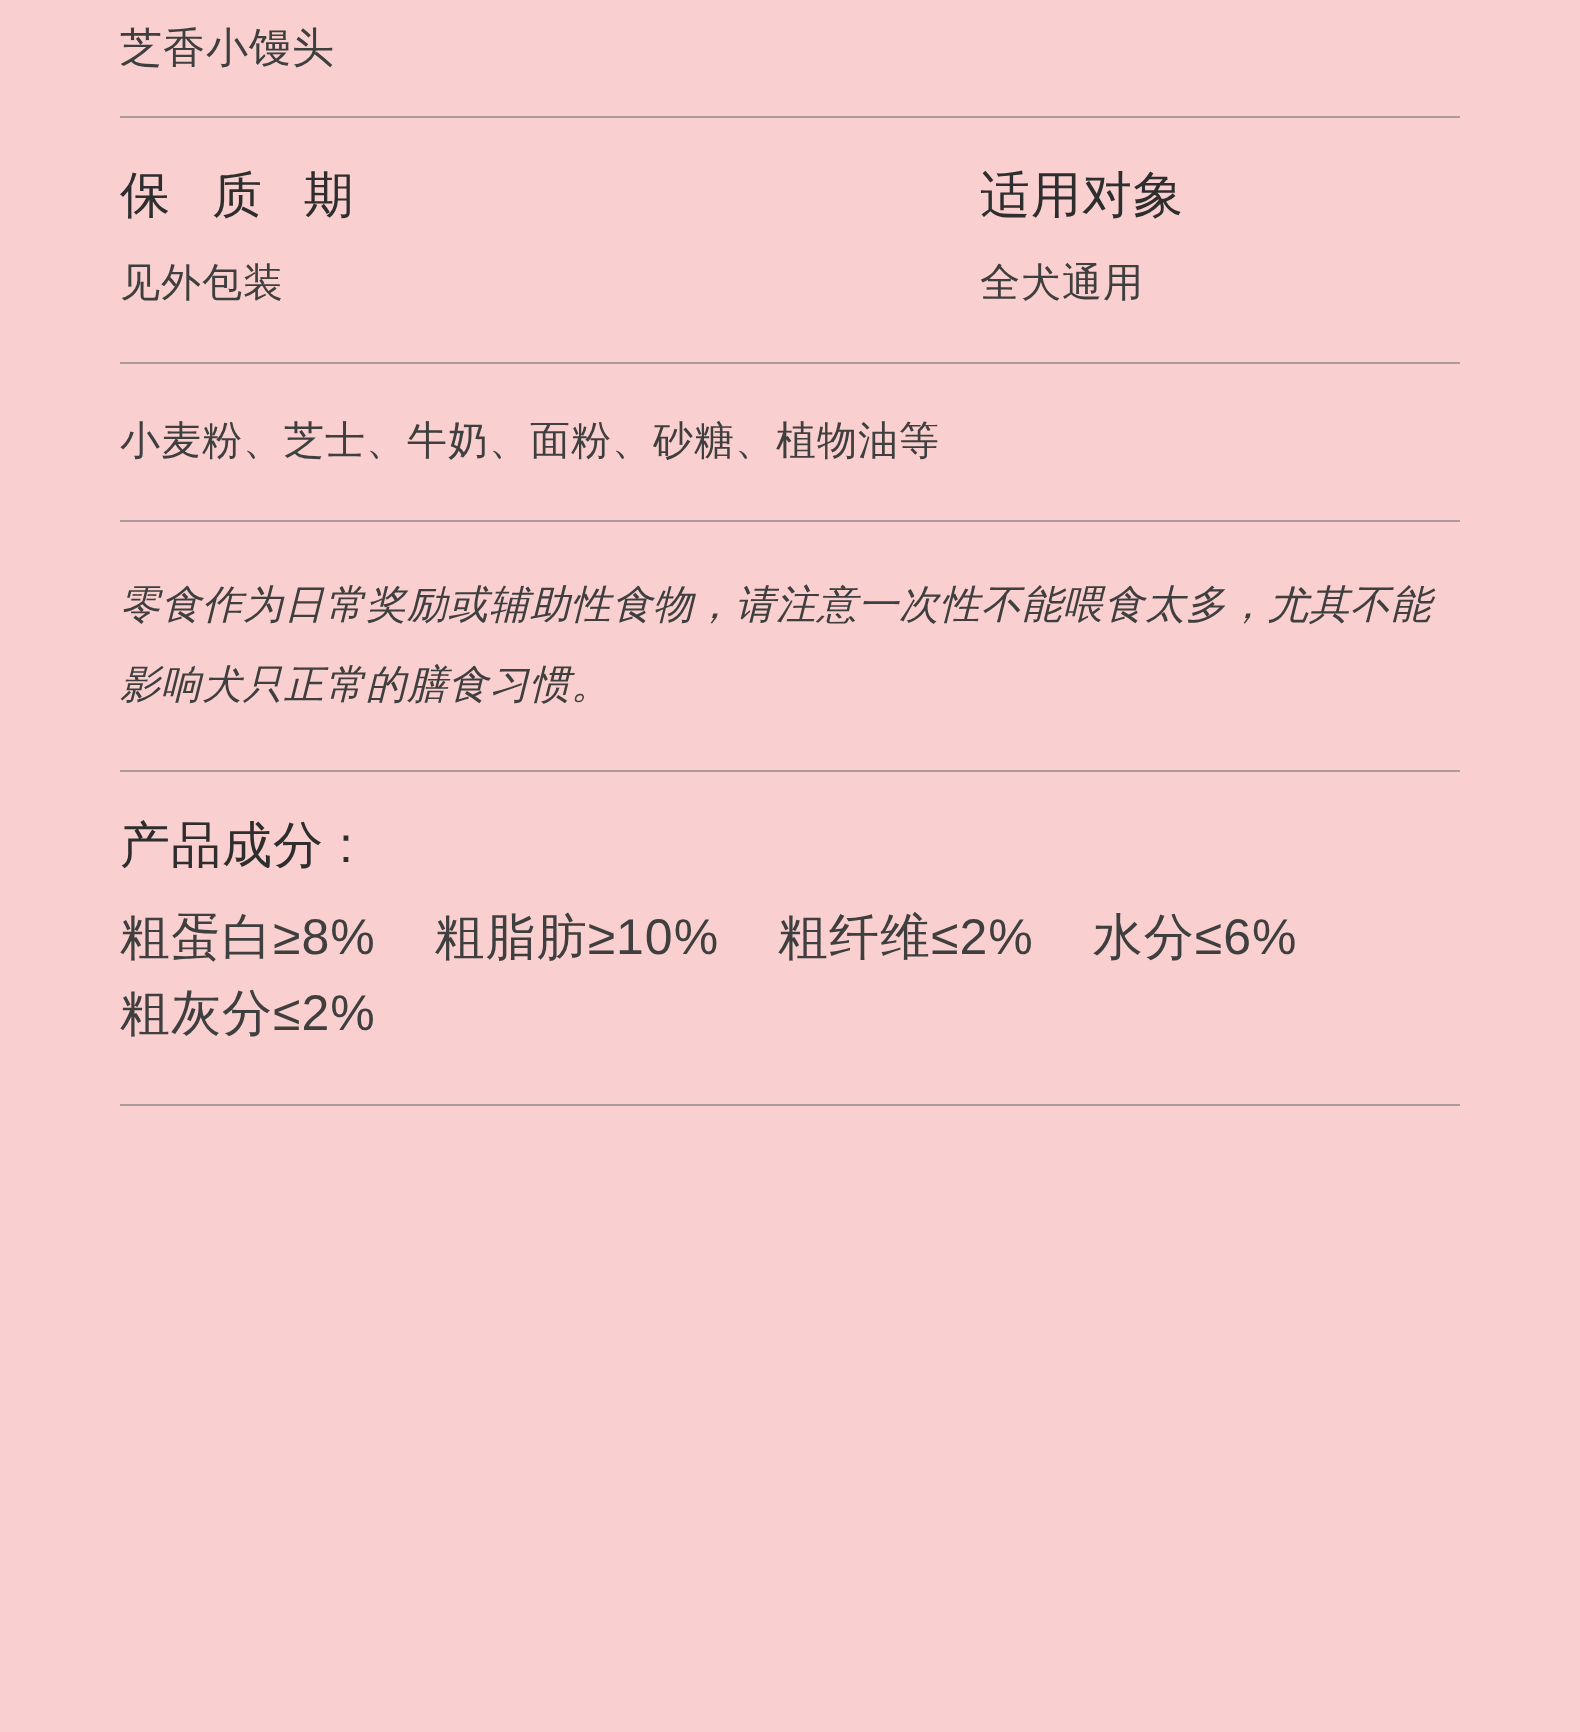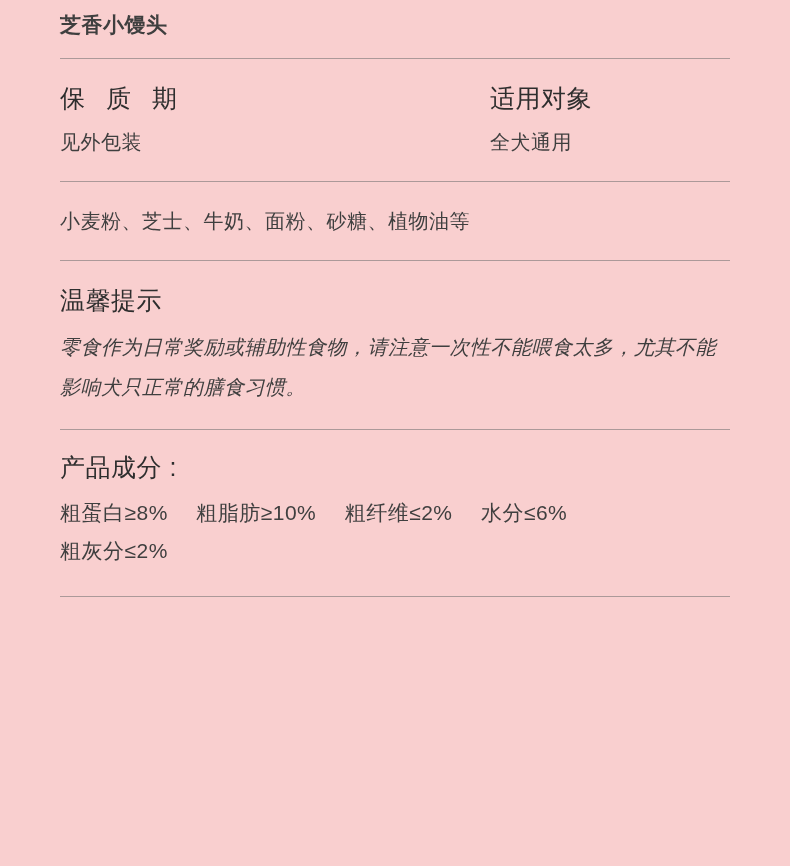--- a/index.html
+++ b/index.html
@@ -34,21 +34,20 @@
   }
   .top-row {
     padding-top: 10px;
     padding-bottom: 18px;
   }
   .value-plain {
     font-size: 21px;
     line-height: 30px;
     color: #3f3f3f;
     letter-spacing: 0.5px;
-    font-weight: bold;
   }
   .divider {
     height: 1px;
     background: #6e6e6e;
     opacity: 0.55;
     width: 100%;
   }
   .section {
     padding-top: 22px;
     padding-bottom: 22px;
@@ -69,21 +68,21 @@
     line-height: 34px;
     color: #3f3f3f;
     letter-spacing: 0.5px;
   }
   .body-text.wide {
     line-height: 40px;
     max-width: 680px;
     font-style: italic;
   }
   .nutri-line {
-    font-size: 21px;
+    font-size: 25px;
     line-height: 38px;
     color: #3f3f3f;
     letter-spacing: 0.5px;
   }
   .nutri-line span.item {
     margin-right: 22px;
     white-space: nowrap;
   }
   .section-tight {
     padding-top: 20px;
@@ -116,21 +115,20 @@
 
   <div class="divider"></div>
 
   <div class="section">
     <div class="body-text">小麦粉、芝士、牛奶、面粉、砂糖、植物油等</div>
   </div>
 
   <div class="divider"></div>
 
   <div class="section">
-    <div class="heading">温馨提示</div>
     <div class="body-text wide">零食作为日常奖励或辅助性食物，请注意一次性不能喂食太多，尤其不能影响犬只正常的膳食习惯。</div>
   </div>
 
   <div class="divider"></div>
 
   <div class="section-tight">
     <div class="heading">产品成分 :</div>
     <div class="nutri-line">
       <span class="item">粗蛋白≥8%</span>
       <span class="item">粗脂肪≥10%</span>

